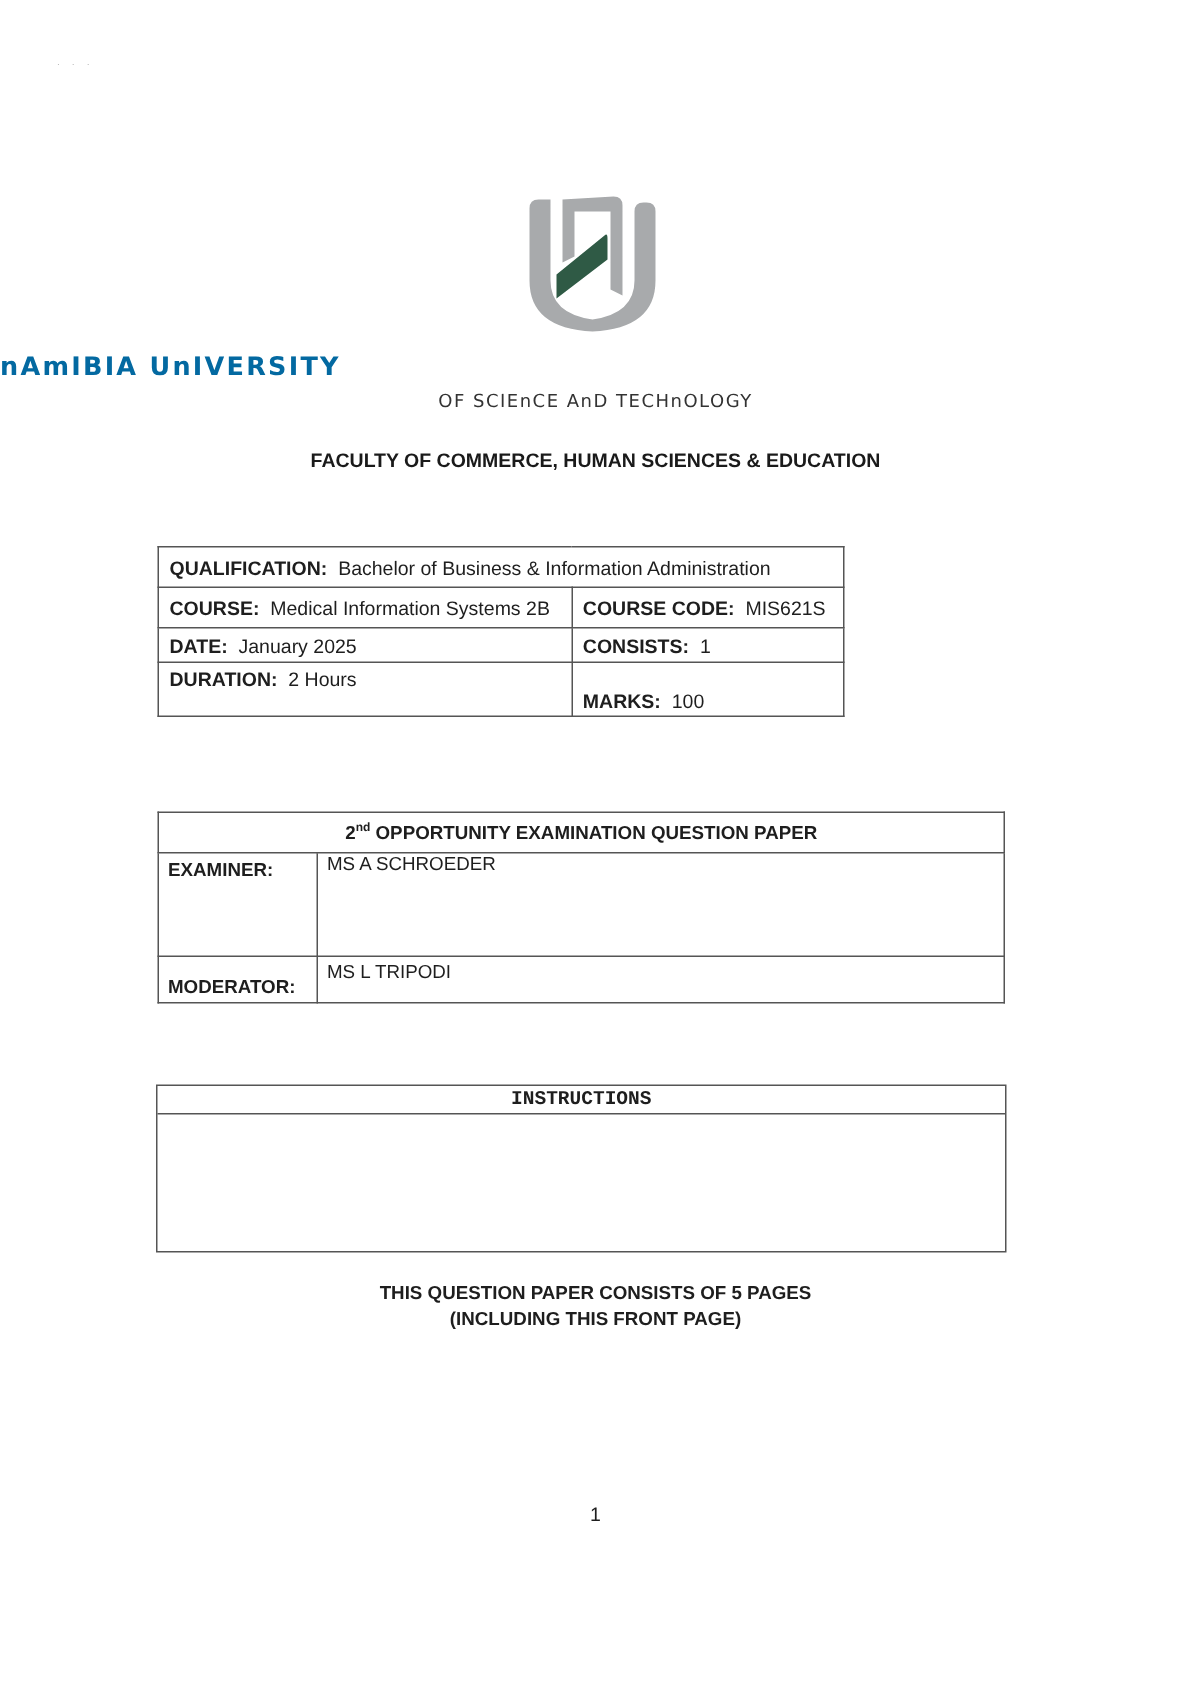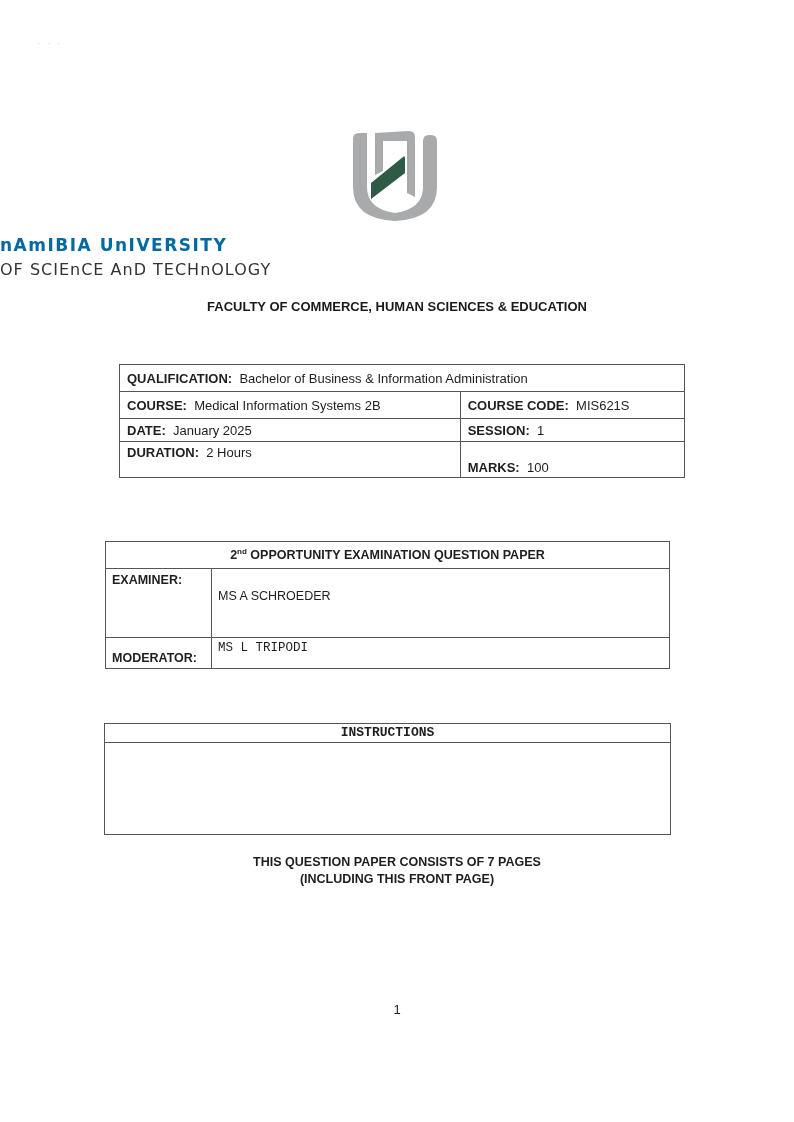--- a/index.html
+++ b/index.html
@@ -3,38 +3,38 @@
 <meta charset="utf-8">
 <style>
   html, body { margin: 0; padding: 0; background: #ffffff; }
   body { width: 794px; height: 1122px; position: relative; overflow: hidden;
          font-family: "Liberation Sans", sans-serif; color: #1e1e1e; }
   .scan-mark { position: absolute; left: 38px; top: 38px; font-size: 7px; color: #bbb; letter-spacing: 3px; }
   .logo { position: absolute; left: 347px; top: 127px; width: 96px; height: 96px; }
   .uni-name { position: absolute; left: 0; width: 794px; top: 235px; text-align: left;
               font-family: "DejaVu Sans", sans-serif; font-weight: bold; font-size: 17px;
               letter-spacing: 1.5px; color: #0369a1; }
-  .uni-sub { position: absolute; left: 0; width: 794px; top: 260px; 
-             font-family: "DejaVu Sans", sans-serif; font-size: 16px; letter-spacing: 1px; color: #333; }
+  .uni-sub { position: absolute; left: 0; width: 794px; top: 260px; text-align: center;
+             font-family: "DejaVu Sans", sans-serif; font-size: 12px; letter-spacing: 1px; color: #333; }
   .faculty { position: absolute; left: 0; width: 794px; top: 296px; text-align: center;
              font-weight: bold; font-size: 13px; line-height: 21px; color: #1a1a1a; }
-  table.info { position: absolute; left: 105px; top: 364px; width: 566px; border-collapse: collapse;
-               font-size: 13px; margin-left: 14px; }
+  table.info { position: absolute; left: 105px; top: 364px; width: 458px; border-collapse: collapse;
+               font-size: 13px; }
   table.info td { border: 1.2px solid #555; padding: 0 7px; height: 26px; vertical-align: middle; }
   table.info td.tall { height: 27px; vertical-align: bottom; padding-bottom: 5px; }
   table.info td.tallr { height: 27px; vertical-align: bottom; padding-bottom: 2px; }
   .lbl { font-weight: bold; }
   table.exam { position: absolute; left: 105px; top: 541px; width: 565px; border-collapse: collapse;
                font-size: 12.5px; }
   table.exam td { border: 1.2px solid #555; padding: 0 6px; margin-top: 20px; }
   table.exam td.head { text-align: center; font-weight: bold; height: 26px; }
   table.exam td.ex-l { width: 93px; font-weight: bold; height: 64px; vertical-align: top; padding-top: 4px; }
-  table.exam td.ex-v { vertical-align: top; padding-top: 20px; }
+  table.exam td.ex-v { vertical-align: top; padding-top: 0; }
   table.exam td.mo-l { font-weight: bold; height: 27px; vertical-align: bottom; padding-bottom: 3px; }
-  table.exam td.mo-v { vertical-align: top; padding-top: 3px; font-family: Liberation Mono, monospace; }
+  table.exam td.mo-v { vertical-align: top; padding-top: 3px; }
   sup { font-size: 8px; }
   .instr { position: absolute; left: 104px; top: 723px; width: 565px; height: 110px;
            border: 1.2px solid #555; font-size: 13px; font-family: Liberation Mono, monospace; }
   .instr-head { text-align: center; font-weight: bold; height: 18px; line-height: 18px;
                 border-bottom: 1.2px solid #555; }
   .instr ol { margin: 2px 0 0 0; padding-left: 50px; padding-right: 6px; }
   .instr li { line-height: 18px; text-align: justify; padding-left: 2px; }
   .footer-note { position: absolute; left: 0; width: 794px; top: 854px; text-align: center;
                  font-weight: bold; font-size: 12.5px; line-height: 17px; }
   .page-num { position: absolute; left: 0; width: 794px; top: 1002px; text-align: center; font-size: 13px; }
@@ -74,21 +74,21 @@
       <span class="lbl">COURSE CODE:</span>&nbsp;
       <span>MIS621S</span>
     </td>
   </tr>
   <tr>
     <td style="height:22px">
       <span class="lbl">DATE:</span>&nbsp;
       <span>January 2025</span>
     </td>
     <td style="height:22px">
-      <span class="lbl">SESSION:</span>&nbsp;
+      <span class="lbl">CONSISTS:</span>&nbsp;
       <span>1</span>
     </td>
   </tr>
   <tr>
     <td class="tall" style="vertical-align:top;padding-top:3px">
       <span class="lbl">DURATION:</span>&nbsp;
       <span>2 Hours</span>
     </td>
     <td class="tallr">
       <span class="lbl">MARKS:</span>&nbsp;
@@ -115,17 +115,17 @@
     <td class="mo-v">MS L TRIPODI</td>
   </tr>
 </tbody>
   </table>
 
 <div class="instr">
   <div class="instr-head">INSTRUCTIONS</div>
 </div>
 
 <div class="footer-note">
-  <div>THIS QUESTION PAPER CONSISTS OF 7 PAGES</div>
+  <div>THIS QUESTION PAPER CONSISTS OF 5 PAGES</div>
   <div>(INCLUDING THIS FRONT PAGE)</div>
 </div>
 
 <div class="page-num">1</div>
 
 </body></html>

